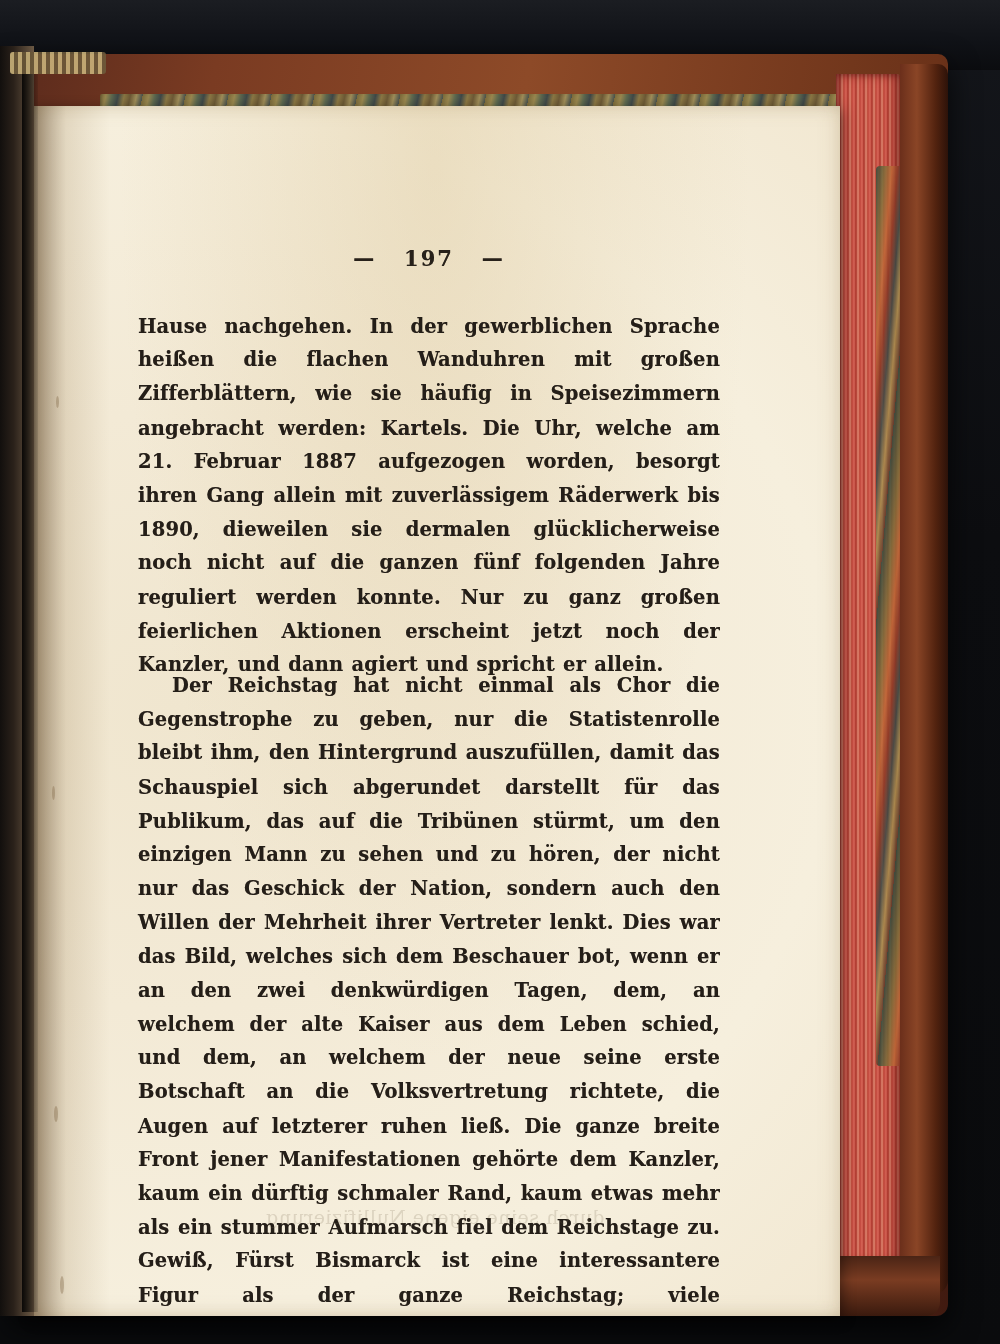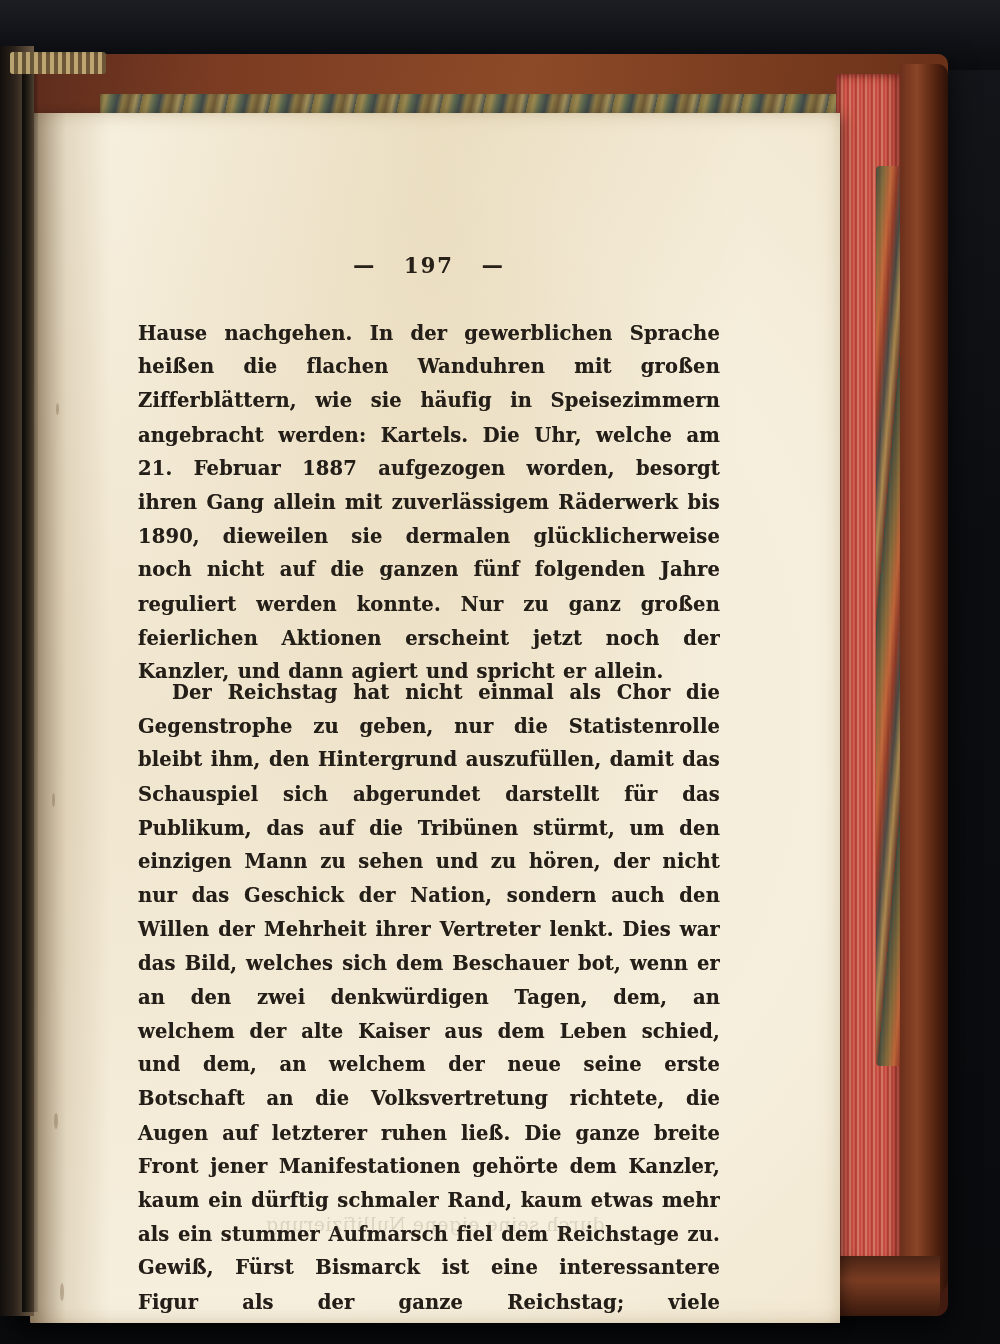--- a/index.html
+++ b/index.html
@@ -118,21 +118,20 @@
     position: absolute;
     left: 30px; top: 60px;
     width: 810px; height: 1210px;
     background:
       radial-gradient(ellipse at 18% 50%, #f0e6cf 0%, #f3ead6 35%, #f6efdd 70%, #f2e8d2 100%);
     box-shadow: inset 14px 0 26px -10px rgba(120,95,55,0.55),
                 inset -10px 0 22px -12px rgba(140,110,60,0.35),
                 2px 4px 14px rgba(0,0,0,0.45);
     border-radius: 2px 0 0 2px;
     overflow: hidden;
-    margin-top: 7px;
   }
   
   .gutter {
     position: absolute;
     left: 0; top: 0;
     width: 80px; height: 100%;
     background: linear-gradient(90deg, rgba(90,65,35,0.55) 0%, rgba(140,110,65,0.18) 45%, rgba(255,255,255,0) 100%);
     pointer-events: none;
   }
   

